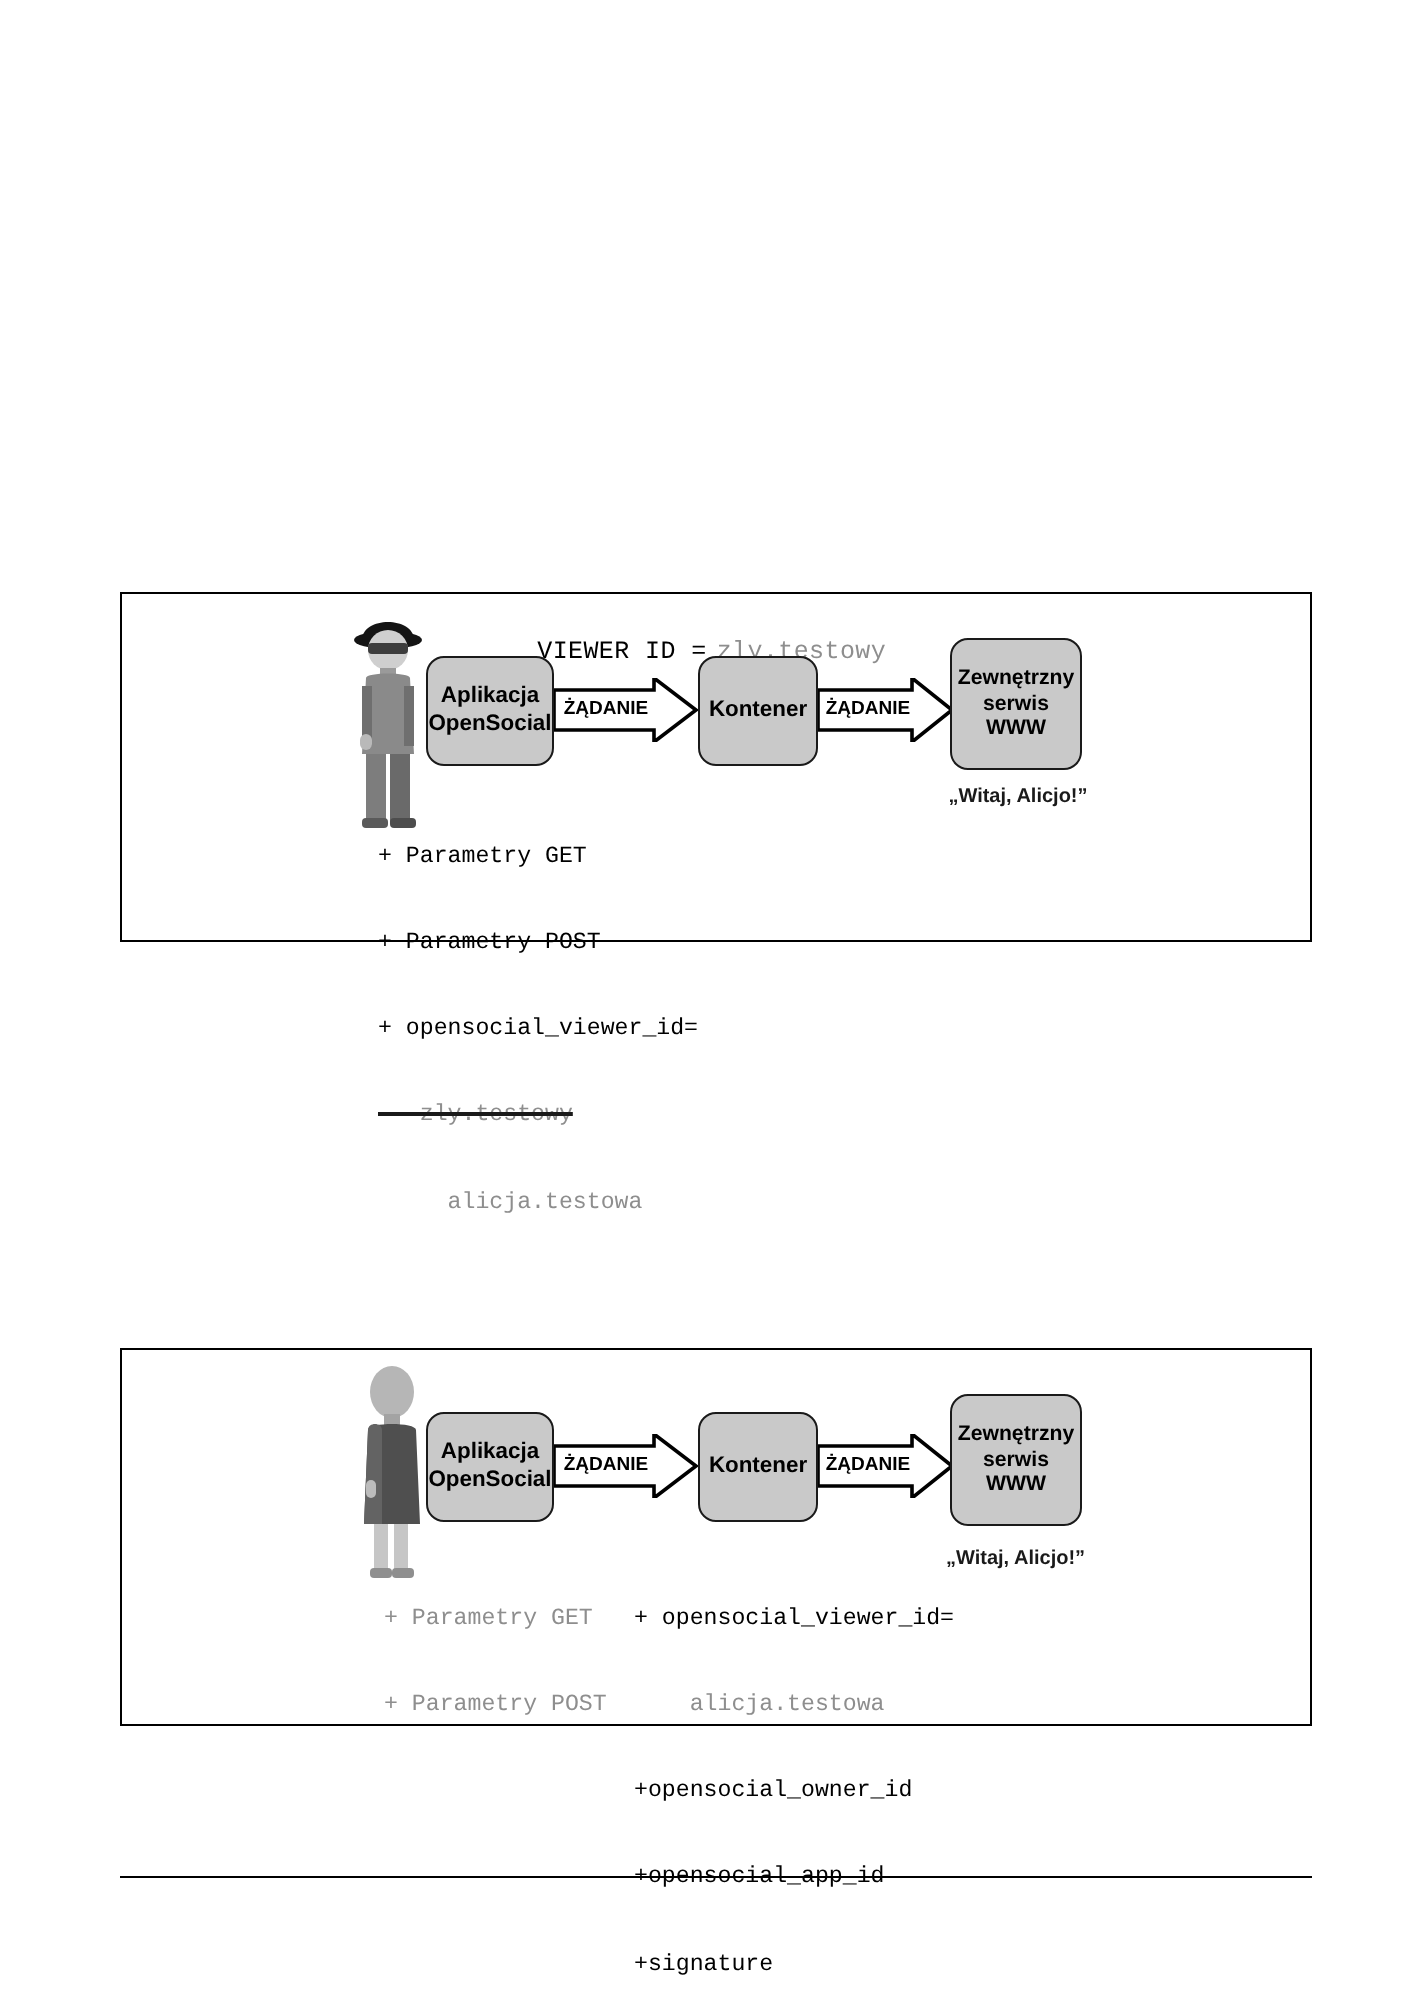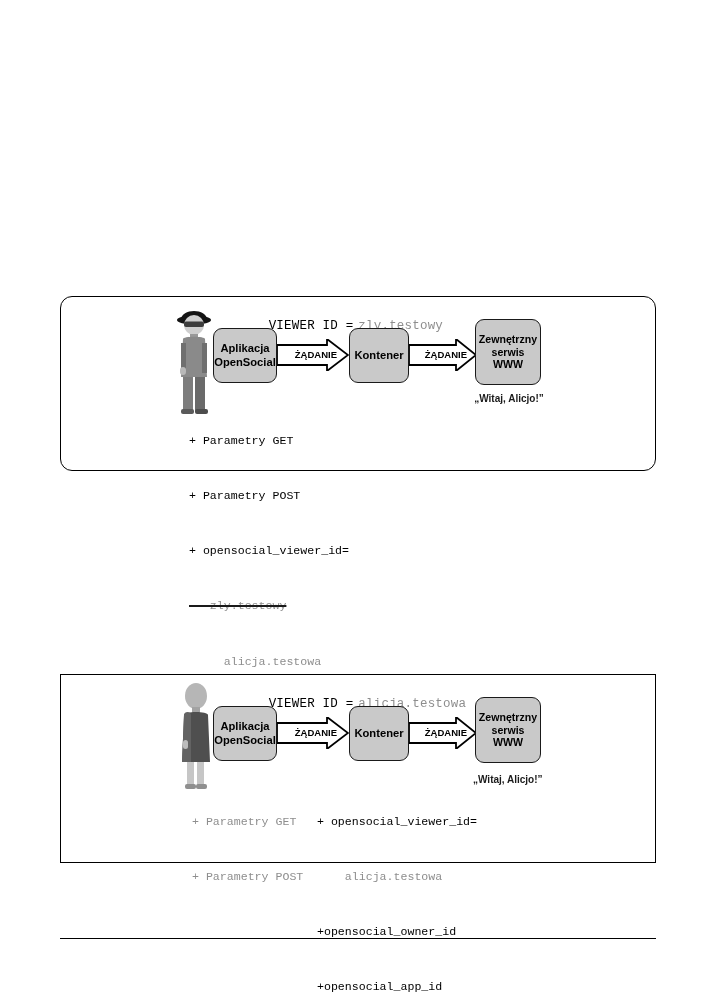--- a/index.html
+++ b/index.html
@@ -21,21 +21,21 @@
     background: #ffffff;
   }
 
   
   .figure-frame {
     position: absolute;
     border: 1.6px solid #000000;
     background: #ffffff;
     box-sizing: border-box;
   }
-  #figure-1 { left: 60px;  top: 296px; width: 596px; height: 175px; border-radius: 12px; }
+  #figure-1 { left: 60px;  top: 296px; width: 596px; height: 175px; }
   #figure-2 { left: 60px;  top: 674px; width: 596px; height: 189px; }
 
   .fig-inner {
     position: absolute;
     inset: 0;
   }
 
   
   .person {
     position: absolute;
@@ -61,39 +61,38 @@
   .node-box .ln { display: block; white-space: nowrap; }
 
   
   .arrow-wrap { position: absolute; }
   .arrow-label {
     position: absolute;
     font-family: "Liberation Sans", sans-serif;
     font-weight: 700;
     color: #000000;
     white-space: nowrap;
-    text-align: right;
-    padding-left: 10px;
+    text-align: center;
   }
 
   
   .mono {
     position: absolute;
     font-family: "Liberation Mono", monospace;
     white-space: pre;
     color: #000000;
   }
   .mono .dim { color: #8e8e8e; }
   .mono .strike {
     color: #8e8e8e;
     text-decoration: line-through;
     text-decoration-color: #1a1a1a;
     text-decoration-thickness: 1.6px;
   }
-  .mono-line { display: block; margin-top: 12px; }
+  .mono-line { display: block; }
 
   .reply-text {
     position: absolute;
     font-family: Liberation Sans, sans-serif;
     font-weight: 700;
     color: #1a1a1a;
     white-space: nowrap;
   }
 
   
@@ -204,23 +203,20 @@
           <rect x="12" y="60" width="5" height="9" rx="2.5" fill="#bcbcbc"></rect>
 
           <rect x="16" y="82" width="7" height="24" fill="#c6c6c6"></rect>
           <rect x="26" y="82" width="7" height="24" fill="#c6c6c6"></rect>
 
           <rect x="14" y="104" width="11" height="5" rx="2" fill="#8f8f8f"></rect>
           <rect x="25" y="104" width="11" height="5" rx="2" fill="#8f8f8f"></rect>
         </svg>
       </div>
 
-      <div class="mono" style="left:146px; top:8px; font-size:12.5px; letter-spacing:0.2px;">
-        <span>VIEWER ID =</span><span class="dim" style="margin-left:5px;">alicja.testowa</span>
-      </div>
 
       <div class="node-box" style="left:152px; top:31px; width:64px; height:55px; font-size:11.2px;">
         <span class="ln">Aplikacja</span>
         <span class="ln">OpenSocial</span>
       </div>
 
       <div class="arrow-wrap" style="left:216px; top:42px; width:72px; height:32px;">
         <svg width="72" height="32" viewBox="0 0 72 32" xmlns="http://www.w3.org/2000/svg">
           <path d="M0 6 L50 6 L50 0 L71 16 L50 32 L50 26 L0 26 Z" fill="#ffffff" stroke="#000000" stroke-width="1.8" stroke-linejoin="miter"></path>
         </svg>

